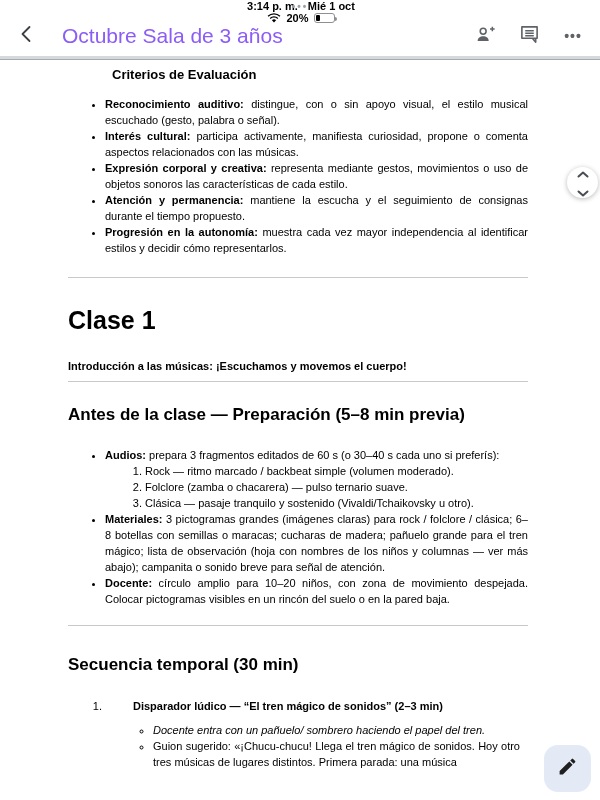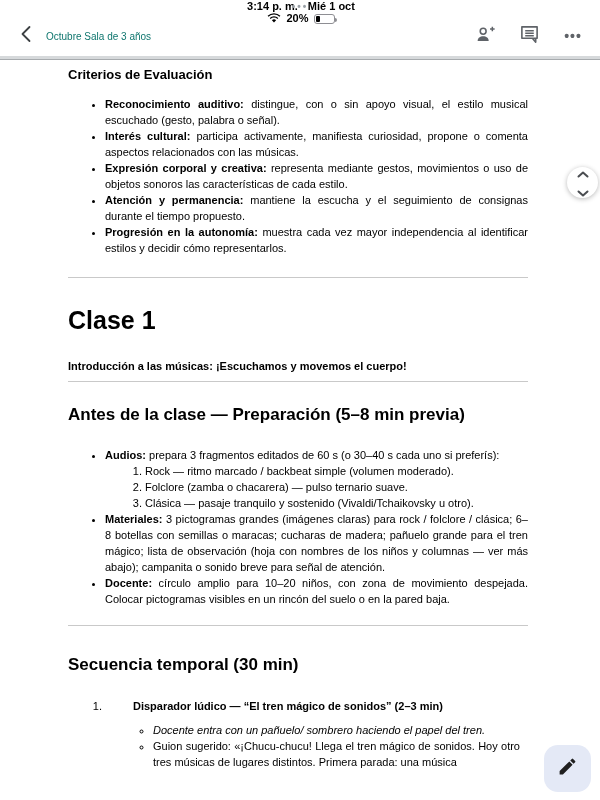--- a/index.html
+++ b/index.html
@@ -6,43 +6,43 @@
   html,body { width:600px; height:800px; overflow:hidden; background:#fff;
     font-family:"Liberation Sans", sans-serif; color:#000; }
   .screen { position:relative; width:600px; height:800px; background:#fff; }
 
   
   .status-bar { height:18px; display:flex; align-items:center; justify-content:space-between;
     padding:0 8px 0 10px; font-size:11px; font-weight:600; color:#000;flex-direction:column; }
   .status-left { display:flex; gap:10px; }
   .status-center { position:absolute; left:0; right:0; top:1px; text-align:center;
     color:#9aa0a6; font-size:10px; letter-spacing:2px; pointer-events:none; }
-  .status-right { display:flex; align-items:flex-end; gap:5px; }
+  .status-right { display:flex; align-items:center; gap:5px; }
   .wifi-svg { width:14px; height:11px; display:block; }
   .battery { position:relative; width:21px; height:10px; border:1px solid #8e8e93;
     border-radius:3px; }
   .battery .fill { position:absolute; left:1px; top:1px; bottom:1px; width:4px;
     background:#000; border-radius:1px; }
   .battery .nub { position:absolute; right:-3px; top:2.5px; width:2px; height:4px;
     background:#8e8e93; border-radius:0 2px 2px 0; }
 
   
   .nav-bar { height:36px; display:flex; align-items:center; padding:0 14px; background:#fff; }
   .back-btn { width:24px; height:24px; display:flex; align-items:center; justify-content:center; cursor:pointer; }
-  .nav-title { margin-left:8px; font-size:10px; color:#0f766e; flex:1; white-space:nowrap; }
+  .nav-title { margin-left:24px; font-size:21px; color:#8b5cf6; flex:1; white-space:nowrap; }
   .nav-actions { display:flex; align-items:center; gap:22px; margin-right:2px; }
   .nav-icon { width:22px; height:22px; display:flex; align-items:center; justify-content:center; cursor:pointer; color:#5f6368; }
   .dots { font-size:14px; letter-spacing:1px; color:#5f6368; font-weight:700; line-height:10px; }
 
   
   .page-edge { height:6px; background:linear-gradient(#ffffff 0 30%, #d6d9db 30% 80%, #a7abae 80% 100%); }
 
   
   .doc { padding:0 72px 0 68px; font-size:11px; line-height:16px; }
-  .doc h4 { font-size:13px; line-height:16px; margin-top:7px; font-weight:700; }
+  .doc h4 { font-size:13px; line-height:16px; margin-top:7px; font-weight:700;margin-left:44px; }
   .doc h1 { font-size:25px; line-height:30px; margin-top:27px; font-weight:700; }
   .doc h2 { font-size:17px; line-height:22px; margin-top:22px; font-weight:700; }
   .intro { font-weight:700; margin-top:23px; }
   hr { border:none; border-top:1px solid #c9c9c9; }
   .hr1 { margin-top:21px; }
   .hr2 { margin-top:7px; }
   .hr3 { margin-top:18px; }
   ul.bullets { margin-top:13px; padding-left:37px; list-style:disc; }
   ul.bullets li { text-align:justify; }
   ul.bullets ol { padding-left:40px; list-style:decimal; text-align:left; margin:0; }

